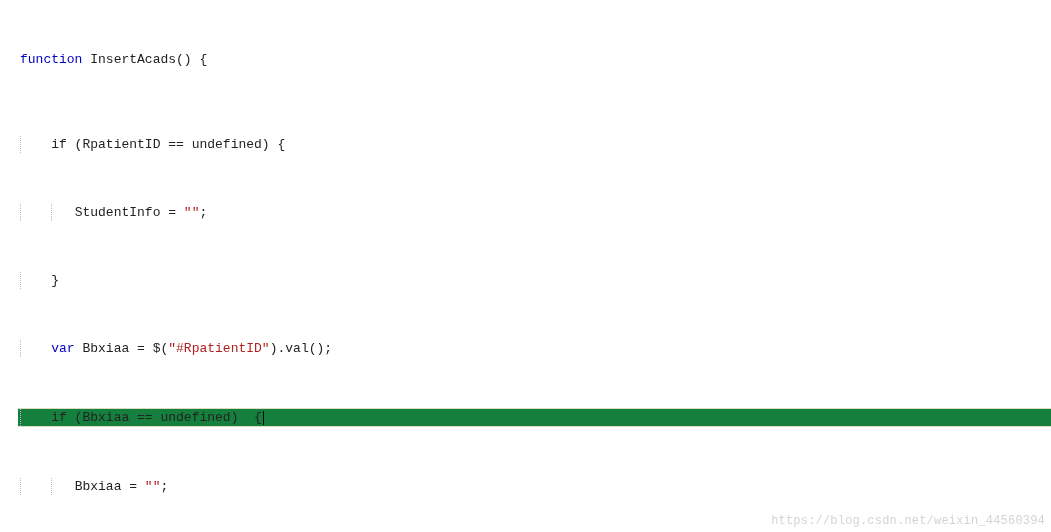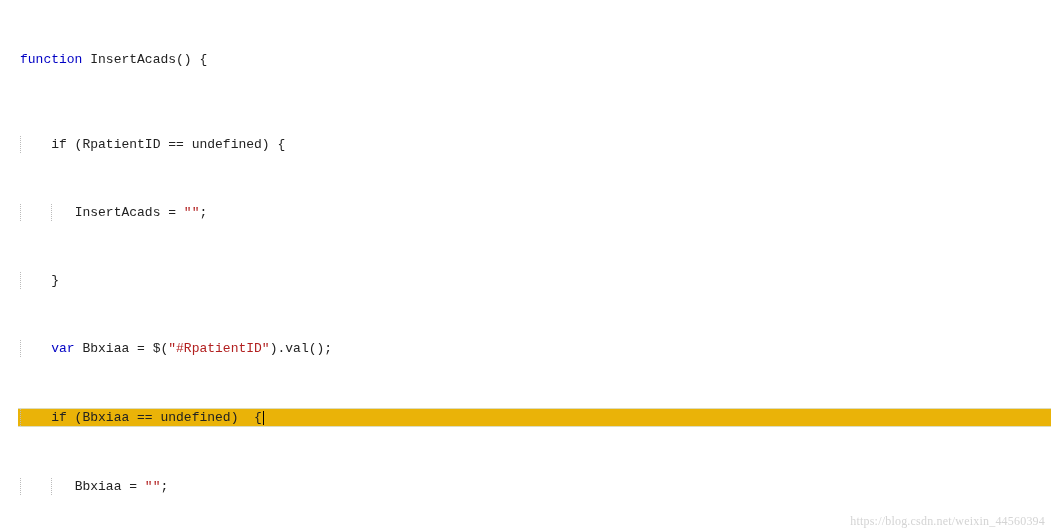--- a/index.html
+++ b/index.html
@@ -44,56 +44,56 @@
     border-left: 1px dotted #bbb;
     display: inline-block;
     height: 17px;
     vertical-align: top;
     margin-right: -1px;
   }
   .kw { color: #0000c4; }
   .str { color: #b22020; }
   .txt { color: #222; }
   .hl-line {
-    background: #eab308;
+    background: #15803d;
     border-top: 1px solid #dcdcc0;
     border-bottom: 1px solid #dcdcc0;
   }
   .cursor {
     display: inline-block;
     width: 1px;
     height: 14px;
     background: #000;
     vertical-align: middle;
     margin-left: 1px;
   }
   .watermark {
     position: absolute;
     right: 6px;
     bottom: 2px;
     color: #d4d4d4;
-    font-family: Liberation Serif, serif;
+    font-family: Liberation Mono, monospace;
     font-size: 12px;
     letter-spacing: 0.2px;
   }
 </style>
 </head>
 <body>
 
 <div class="editor">
 
   <div class="gutter"></div>
   <div class="code">
 
     <div class="line"><span class="kw">function</span><span class="txt"> InsertAcads</span><span class="txt">() {</span></div>
 
 
     <div class="line"><span class="guide"></span>    <span class="txt">if (RpatientID == undefined) {</span></div>
 
-    <div class="line"><span class="guide"></span>    <span class="guide"></span>   <span class="txt">InsertAcads = </span><span class="str">""</span><span class="txt">;</span></div>
+    <div class="line"><span class="guide"></span>    <span class="guide"></span>   <span class="txt">StudentInfo = </span><span class="str">""</span><span class="txt">;</span></div>
 
     <div class="line"><span class="guide"></span>    <span class="txt">}</span></div>
 
     <div class="line"><span class="guide"></span>    <span class="kw">var</span><span class="txt"> Bbxiaa = $(</span><span class="str">"#RpatientID"</span><span class="txt">).val();</span></div>
 
     <div class="line hl-line"><span class="guide"></span>    <span class="txt">if (Bbxiaa == undefined)  {</span><span class="cursor"></span></div>
 
     <div class="line"><span class="guide"></span>    <span class="guide"></span>   <span class="txt">Bbxiaa = </span><span class="str">""</span><span class="txt">;</span></div>
 
     

